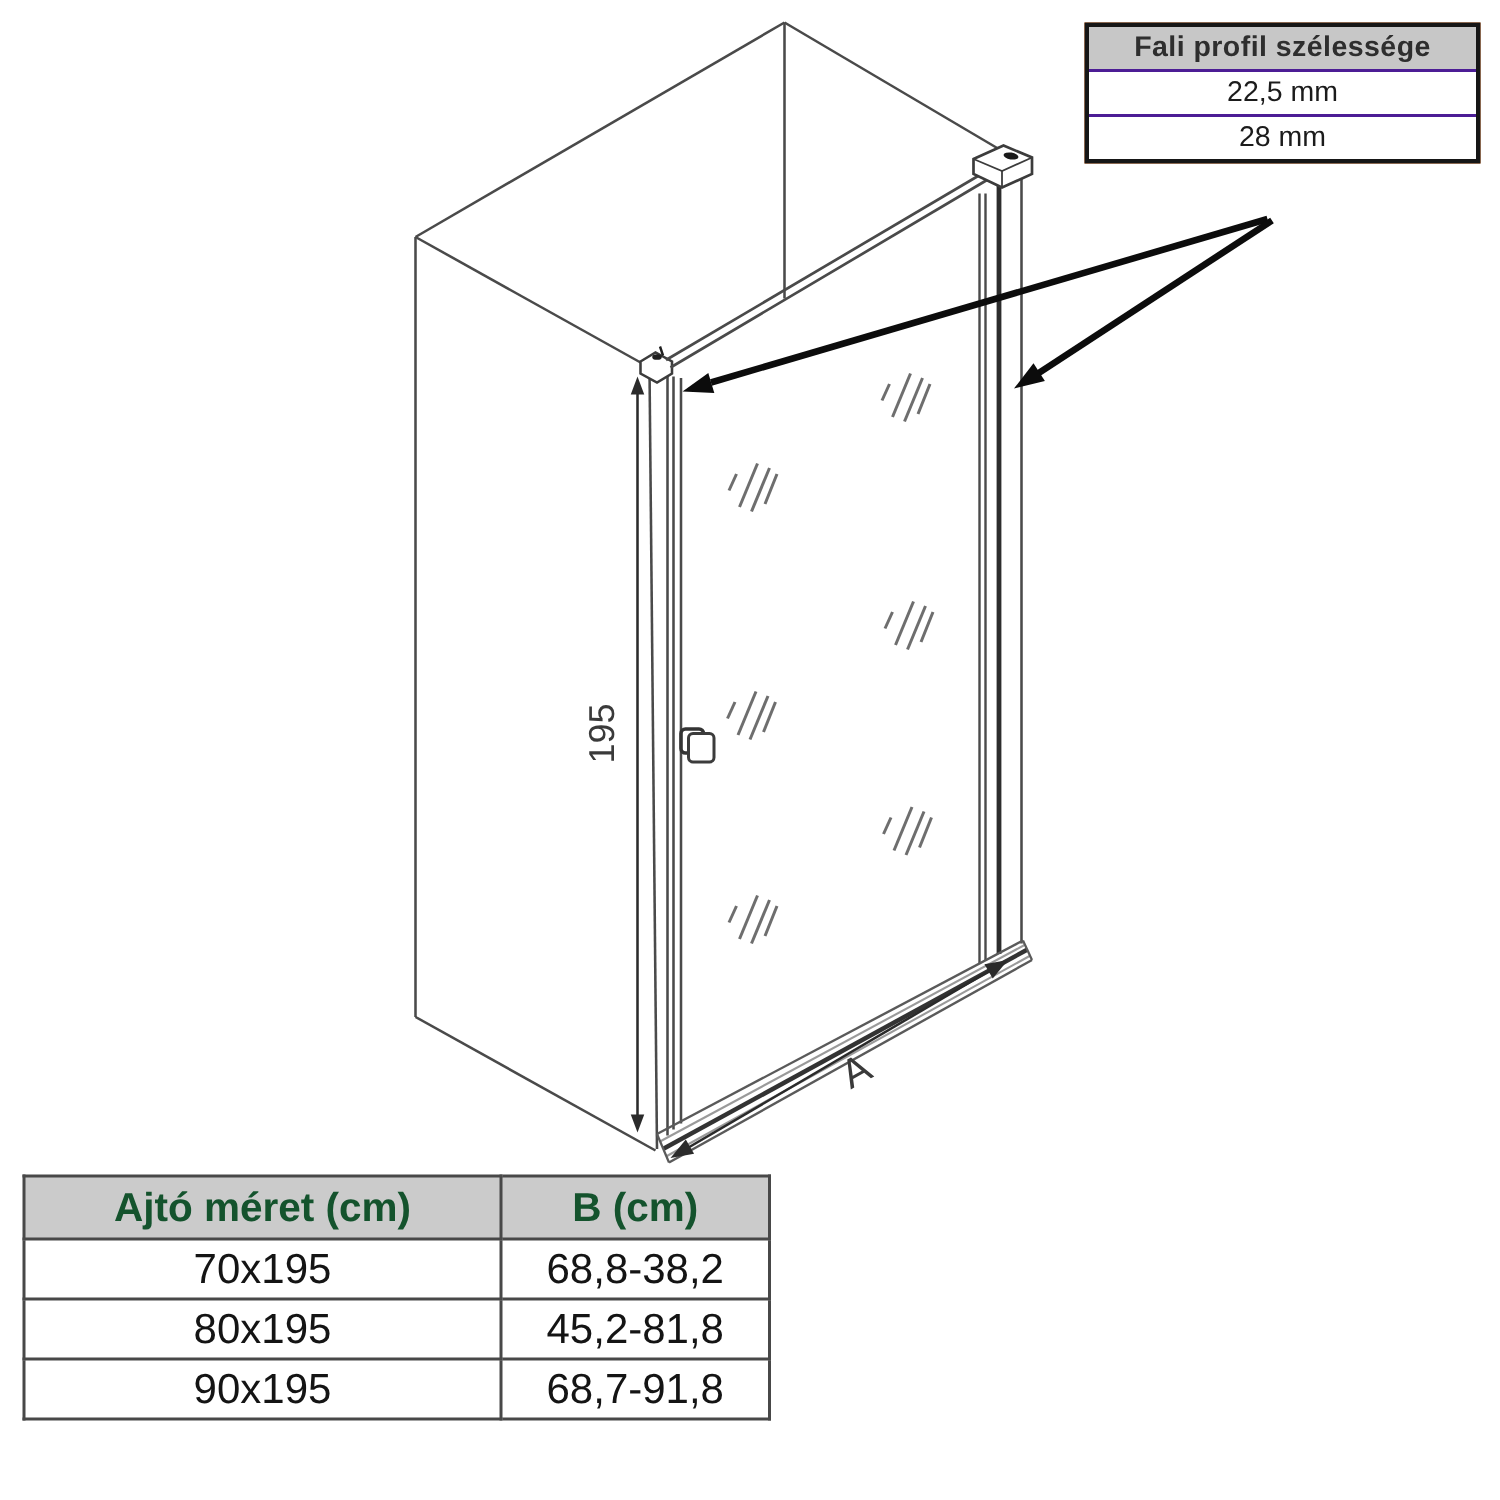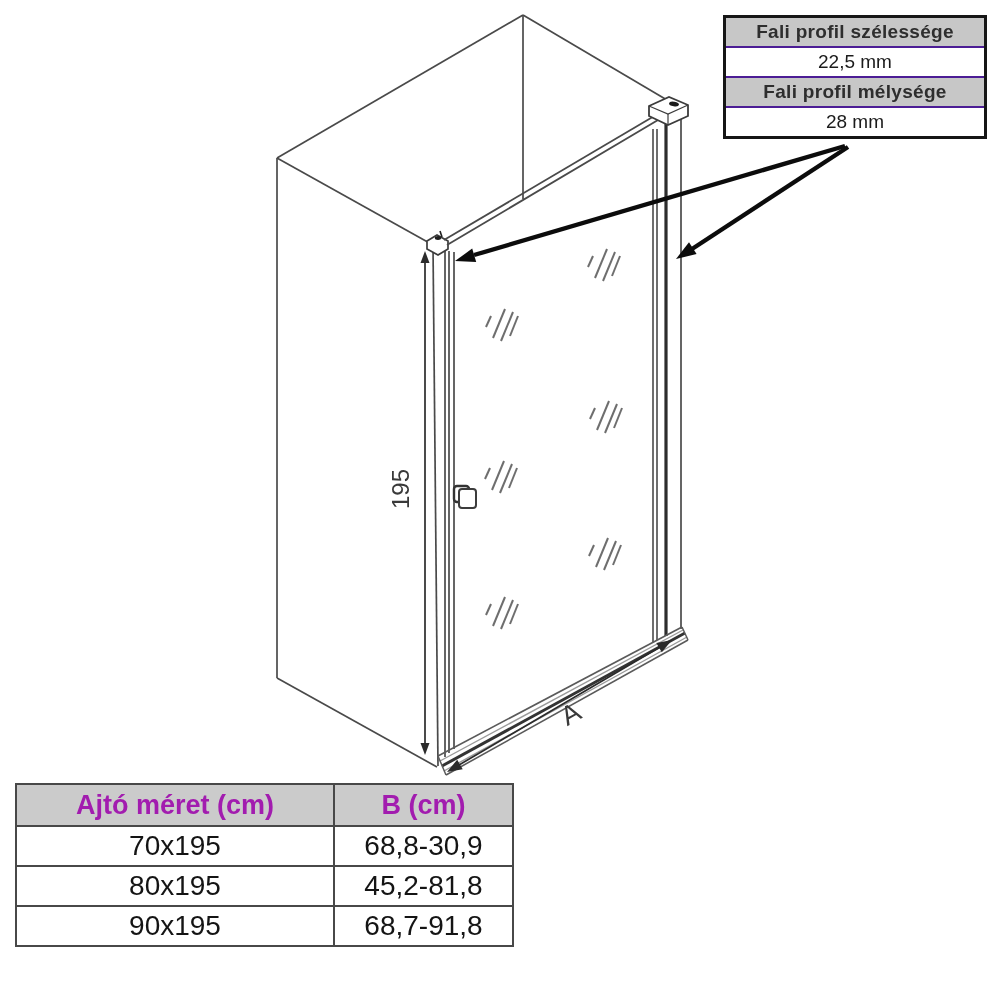--- a/index.html
+++ b/index.html
@@ -52,21 +52,21 @@
     table-layout: fixed;
   }
   .size-table th, .size-table td {
     border: 2px solid #484848;
     text-align: center;
     vertical-align: middle;
     padding: 0;
   }
   .size-table th {
     background: #cbcbcb;
-    color: #a21caf;
+    color: #14532d;
     font-size: 27px;
     font-weight: 700;
     height: 40px;
   }
   .size-table td {
     background: #ffffff;
     color: #141414;
     font-size: 28px;
     font-weight: 400;
     height: 38px;
@@ -201,39 +201,38 @@
     </g>
     <g>
       <path d="M848,147 L692,249" stroke="#0c0c0c" stroke-width="4.4" fill="none"></path>
       <polygon points="676,259 689,242.2 696.6,254" fill="#0c0c0c"></polygon>
     </g>
   </svg>
 
   <div class="profile-table">
     <div class="pt-row pt-header">Fali profil szélessége</div>
     <div class="pt-row pt-value">22,5 mm</div>
-    <div class="pt-row pt-header">Fali profil mélysége</div>
     <div class="pt-row pt-value">28 mm</div>
   </div>
 
   <table class="size-table">
     <colgroup>
         <col style="width:318px">
         <col style="width:179px">
       </colgroup>
     <thead>
       <tr>
         <th>Ajtó méret (cm)</th>
         <th>B (cm)</th>
       </tr>
     </thead>
     <tbody>
       <tr>
         <td>70x195</td>
-        <td>68,8-30,9</td>
+        <td>68,8-38,2</td>
       </tr>
       <tr>
         <td>80x195</td>
         <td>45,2-81,8</td>
       </tr>
       <tr>
         <td>90x195</td>
         <td>68,7-91,8</td>
       </tr>
     </tbody>

